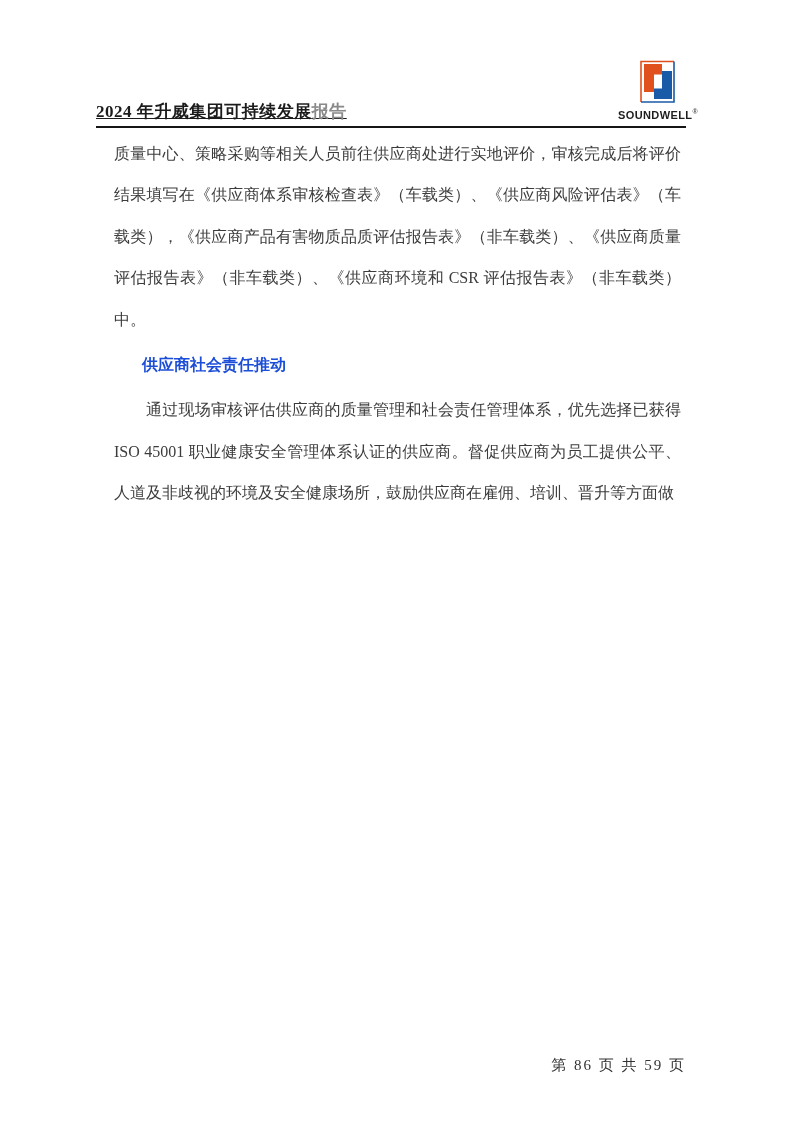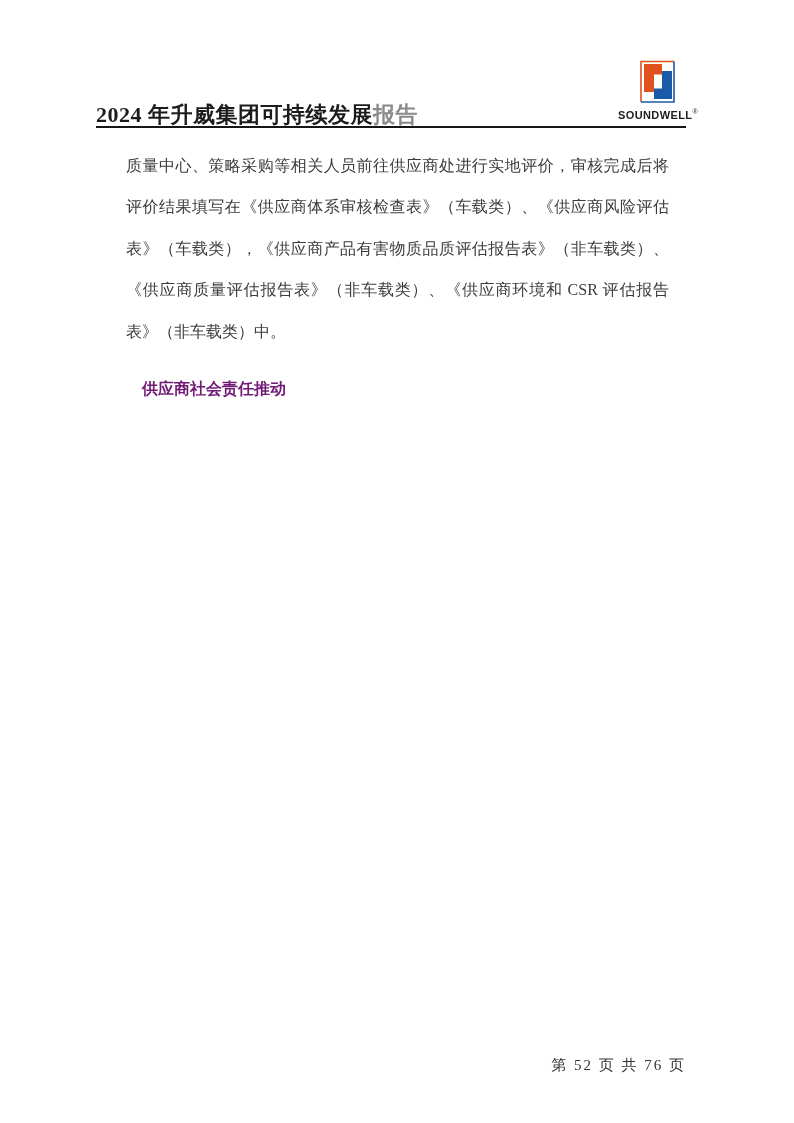--- a/index.html
+++ b/index.html
@@ -12,25 +12,26 @@
   }
   .page {
     position: absolute; inset: 0;
     background: #ffffff;
   }
 
   
   .header-title {
     position: absolute;
     left: 96px; top: 100px;
-    font-size: 22px;
+    font-size: 17px;
     font-weight: bold;
     color: #1c1c1c;
     letter-spacing: 0.5px;
     white-space: nowrap;
+    text-decoration: underline;
   }
   .header-title .title-suffix {
     color: #8a8a8a;
   }
   .header-rule {
     position: absolute;
     left: 96px; top: 126px;
     width: 590px; height: 0;
     border-top: 2px solid #161616;
   }
@@ -62,28 +63,28 @@
   .content {
     position: absolute;
     left: 110px; top: 129px;
     width: 575px;
     font-size: 16px;
     line-height: 41.4px;
     color: #3c3c3c;
     text-align: justify;
     text-align-last: left;
   }
-  .content p { margin: 16px; text-indent: 2em; }
+  .content p { margin: 4px; text-indent: 2em; }
   .content p.no-indent { text-indent: 0; }
   .content .section-heading {
     margin: 0;
     text-indent: 2em;
     font-size: 16px;
     font-weight: bold;
-    color: #701a75;
+    color: #1d4ed8;
     line-height: 41.4px;
   }
 
   
   .footer {
     position: absolute;
     right: 108px; top: 1056px;
     font-size: 15px;
     color: #333333;
     letter-spacing: 2px;
@@ -106,17 +107,18 @@
       <polyline points="35,3.5 35,44 2,44" fill="none" stroke-width="1.6" stroke="#1A5BA8"></polyline>
       <path d="M5,6 L23,6 L23,16.5 L15,16.5 L15,34 L5,34 Z" fill="#E0511E"></path>
       <path d="M33,41 L15,41 L15,30.5 L23,30.5 L23,13 L33,13 Z" fill="#1A5BA8"></path>
     </svg>
     <div class="logo-brand"><span>SOUNDWELL</span><span class="logo-reg">®</span></div>
   </div>
 
   <div class="content">
     <p class="no-indent">质量中心、策略采购等相关人员前往供应商处进行实地评价，审核完成后将评价结果填写在《供应商体系审核检查表》（车载类）、《供应商风险评估表》（车载类），《供应商产品有害物质品质评估报告表》（非车载类）、《供应商质量评估报告表》（非车载类）、《供应商环境和 CSR 评估报告表》（非车载类）中。</p>
     <div class="section-heading">供应商社会责任推动</div>
+    <p>通过现场审核评估供应商的质量管理和社会责任管理体系，优先选择已获得 ISO 45001 职业健康安全管理体系认证的供应商。督促供应商为员工提供公平、人道及非歧视的环境及安全健康场所，鼓励供应商在雇佣、培训、晋升等方面做</p>
   </div>
 
-  <div class="footer">第 52 页 共 76 页</div>
+  <div class="footer">第 86 页 共 59 页</div>
 
 </div>
 
 </body></html>

